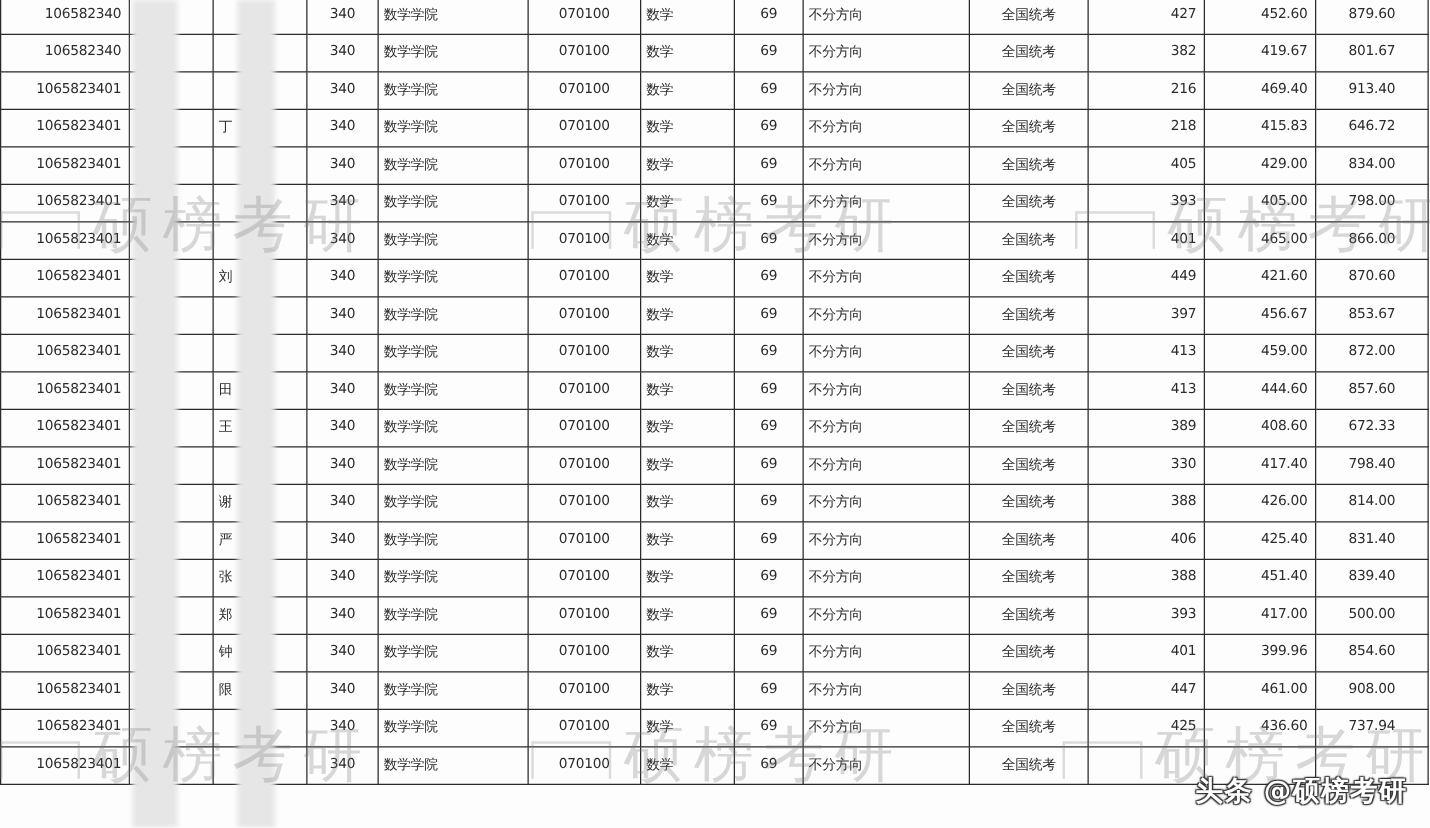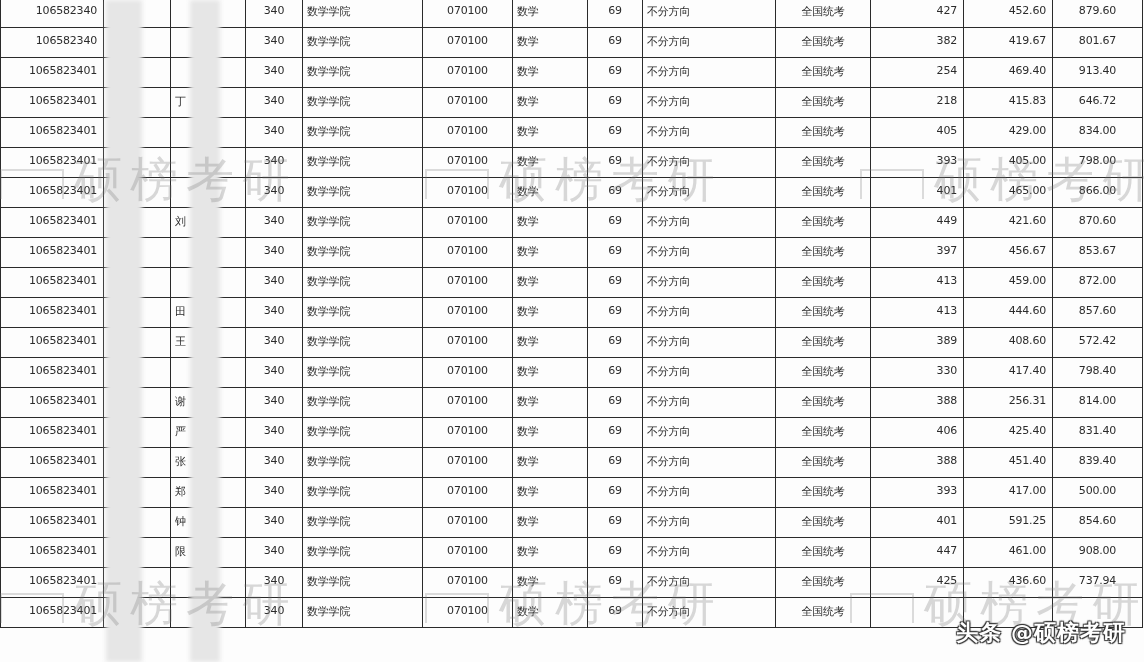--- a/index.html
+++ b/index.html
@@ -112,21 +112,21 @@
           <td class="r">1065823401</td>
           <td class="c"></td>
           <td class="l"></td>
           <td class="c">340</td>
           <td class="l">数学学院</td>
           <td class="c">070100</td>
           <td class="l">数学</td>
           <td class="c">69</td>
           <td class="l">不分方向</td>
           <td class="c">全国统考</td>
-          <td class="r">254</td>
+          <td class="r">216</td>
           <td class="r">469.40</td>
           <td class="c">913.40</td>
         </tr>
         <tr>
           <td class="r">1065823401</td>
           <td class="c"></td>
           <td class="l">丁</td>
           <td class="c">340</td>
           <td class="l">数学学院</td>
           <td class="c">070100</td>
@@ -249,21 +249,21 @@
           <td class="l">王</td>
           <td class="c">340</td>
           <td class="l">数学学院</td>
           <td class="c">070100</td>
           <td class="l">数学</td>
           <td class="c">69</td>
           <td class="l">不分方向</td>
           <td class="c">全国统考</td>
           <td class="r">389</td>
           <td class="r">408.60</td>
-          <td class="c">572.42</td>
+          <td class="c">672.33</td>
         </tr>
         <tr>
           <td class="r">1065823401</td>
           <td class="c"></td>
           <td class="l"></td>
           <td class="c">340</td>
           <td class="l">数学学院</td>
           <td class="c">070100</td>
           <td class="l">数学</td>
           <td class="c">69</td>
@@ -278,21 +278,21 @@
           <td class="c"></td>
           <td class="l">谢</td>
           <td class="c">340</td>
           <td class="l">数学学院</td>
           <td class="c">070100</td>
           <td class="l">数学</td>
           <td class="c">69</td>
           <td class="l">不分方向</td>
           <td class="c">全国统考</td>
           <td class="r">388</td>
-          <td class="r">256.31</td>
+          <td class="r">426.00</td>
           <td class="c">814.00</td>
         </tr>
         <tr>
           <td class="r">1065823401</td>
           <td class="c"></td>
           <td class="l">严</td>
           <td class="c">340</td>
           <td class="l">数学学院</td>
           <td class="c">070100</td>
           <td class="l">数学</td>
@@ -338,21 +338,21 @@
           <td class="c"></td>
           <td class="l">钟</td>
           <td class="c">340</td>
           <td class="l">数学学院</td>
           <td class="c">070100</td>
           <td class="l">数学</td>
           <td class="c">69</td>
           <td class="l">不分方向</td>
           <td class="c">全国统考</td>
           <td class="r">401</td>
-          <td class="r">591.25</td>
+          <td class="r">399.96</td>
           <td class="c">854.60</td>
         </tr>
         <tr>
           <td class="r">1065823401</td>
           <td class="c"></td>
           <td class="l">限</td>
           <td class="c">340</td>
           <td class="l">数学学院</td>
           <td class="c">070100</td>
           <td class="l">数学</td>

